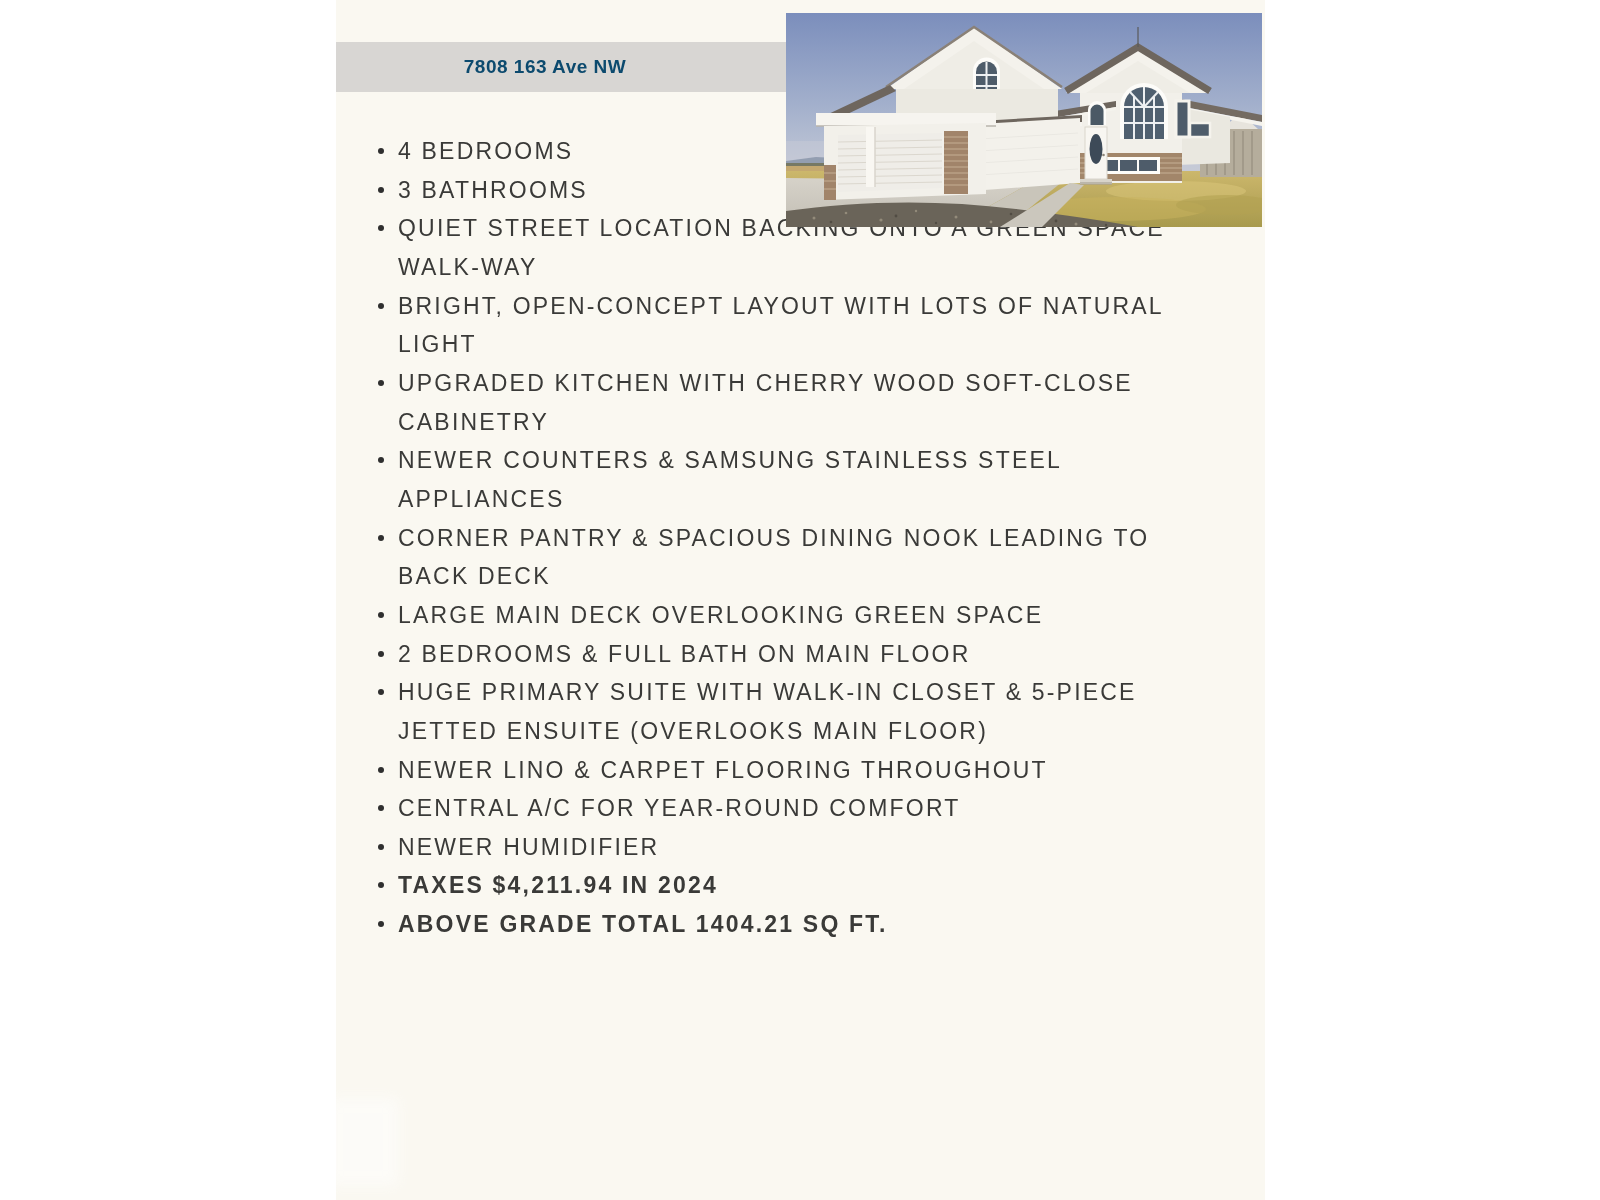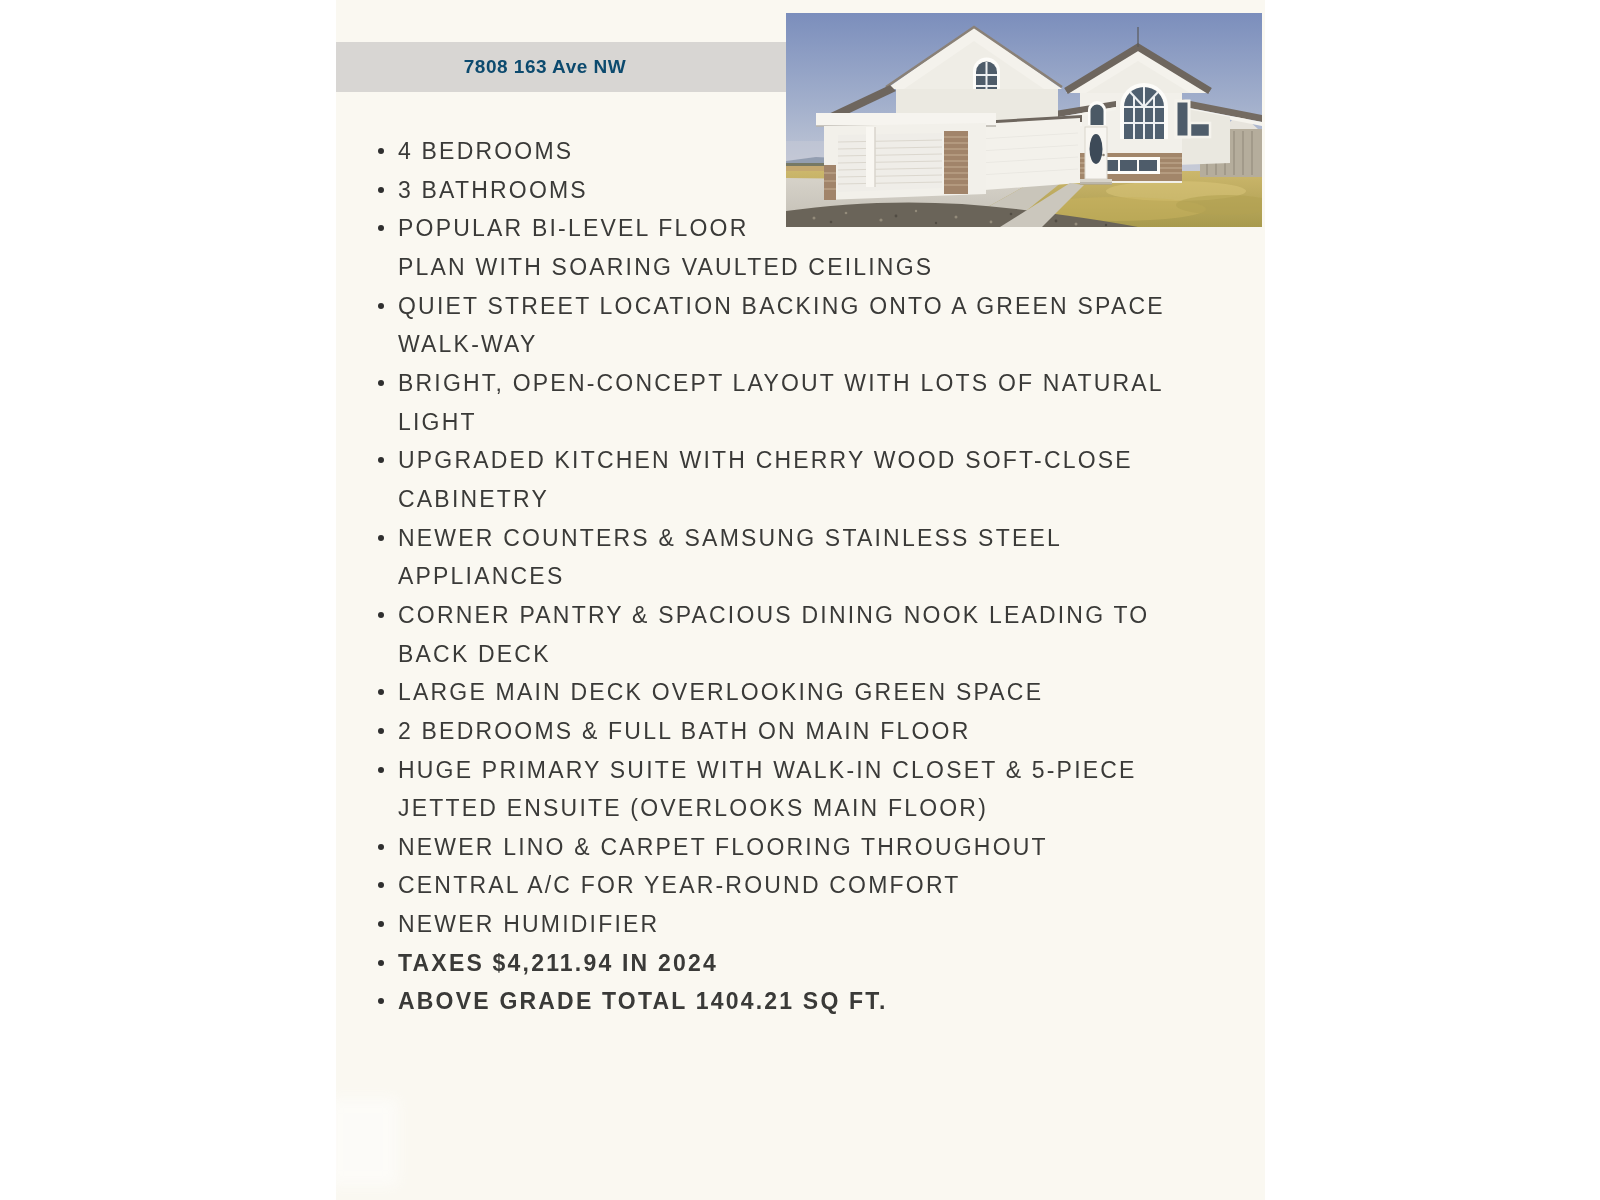--- a/index.html
+++ b/index.html
@@ -225,22 +225,20 @@
         </g>
 
         <polygon points="214,214 256,214 298,172 284,170" fill="#cbc7bd"></polygon>
         <rect x="294" y="169" width="32" height="3" fill="#a9a295" opacity="0.6"></rect>
       </svg>
     </div>
 
     <ul class="features">
         <li>4 BEDROOMS</li>
         <li>3 BATHROOMS</li>
-        <li>POPULAR BI-LEVEL FLOOR
-PLAN WITH SOARING VAULTED CEILINGS</li>
         <li>QUIET STREET LOCATION BACKING ONTO A GREEN SPACE
 WALK-WAY</li>
         <li>BRIGHT, OPEN-CONCEPT LAYOUT WITH LOTS OF NATURAL
 LIGHT</li>
         <li>UPGRADED KITCHEN WITH CHERRY WOOD SOFT-CLOSE
 CABINETRY</li>
         <li>NEWER COUNTERS &amp; SAMSUNG STAINLESS STEEL
 APPLIANCES</li>
         <li>CORNER PANTRY &amp; SPACIOUS DINING NOOK LEADING TO
 BACK DECK</li>

